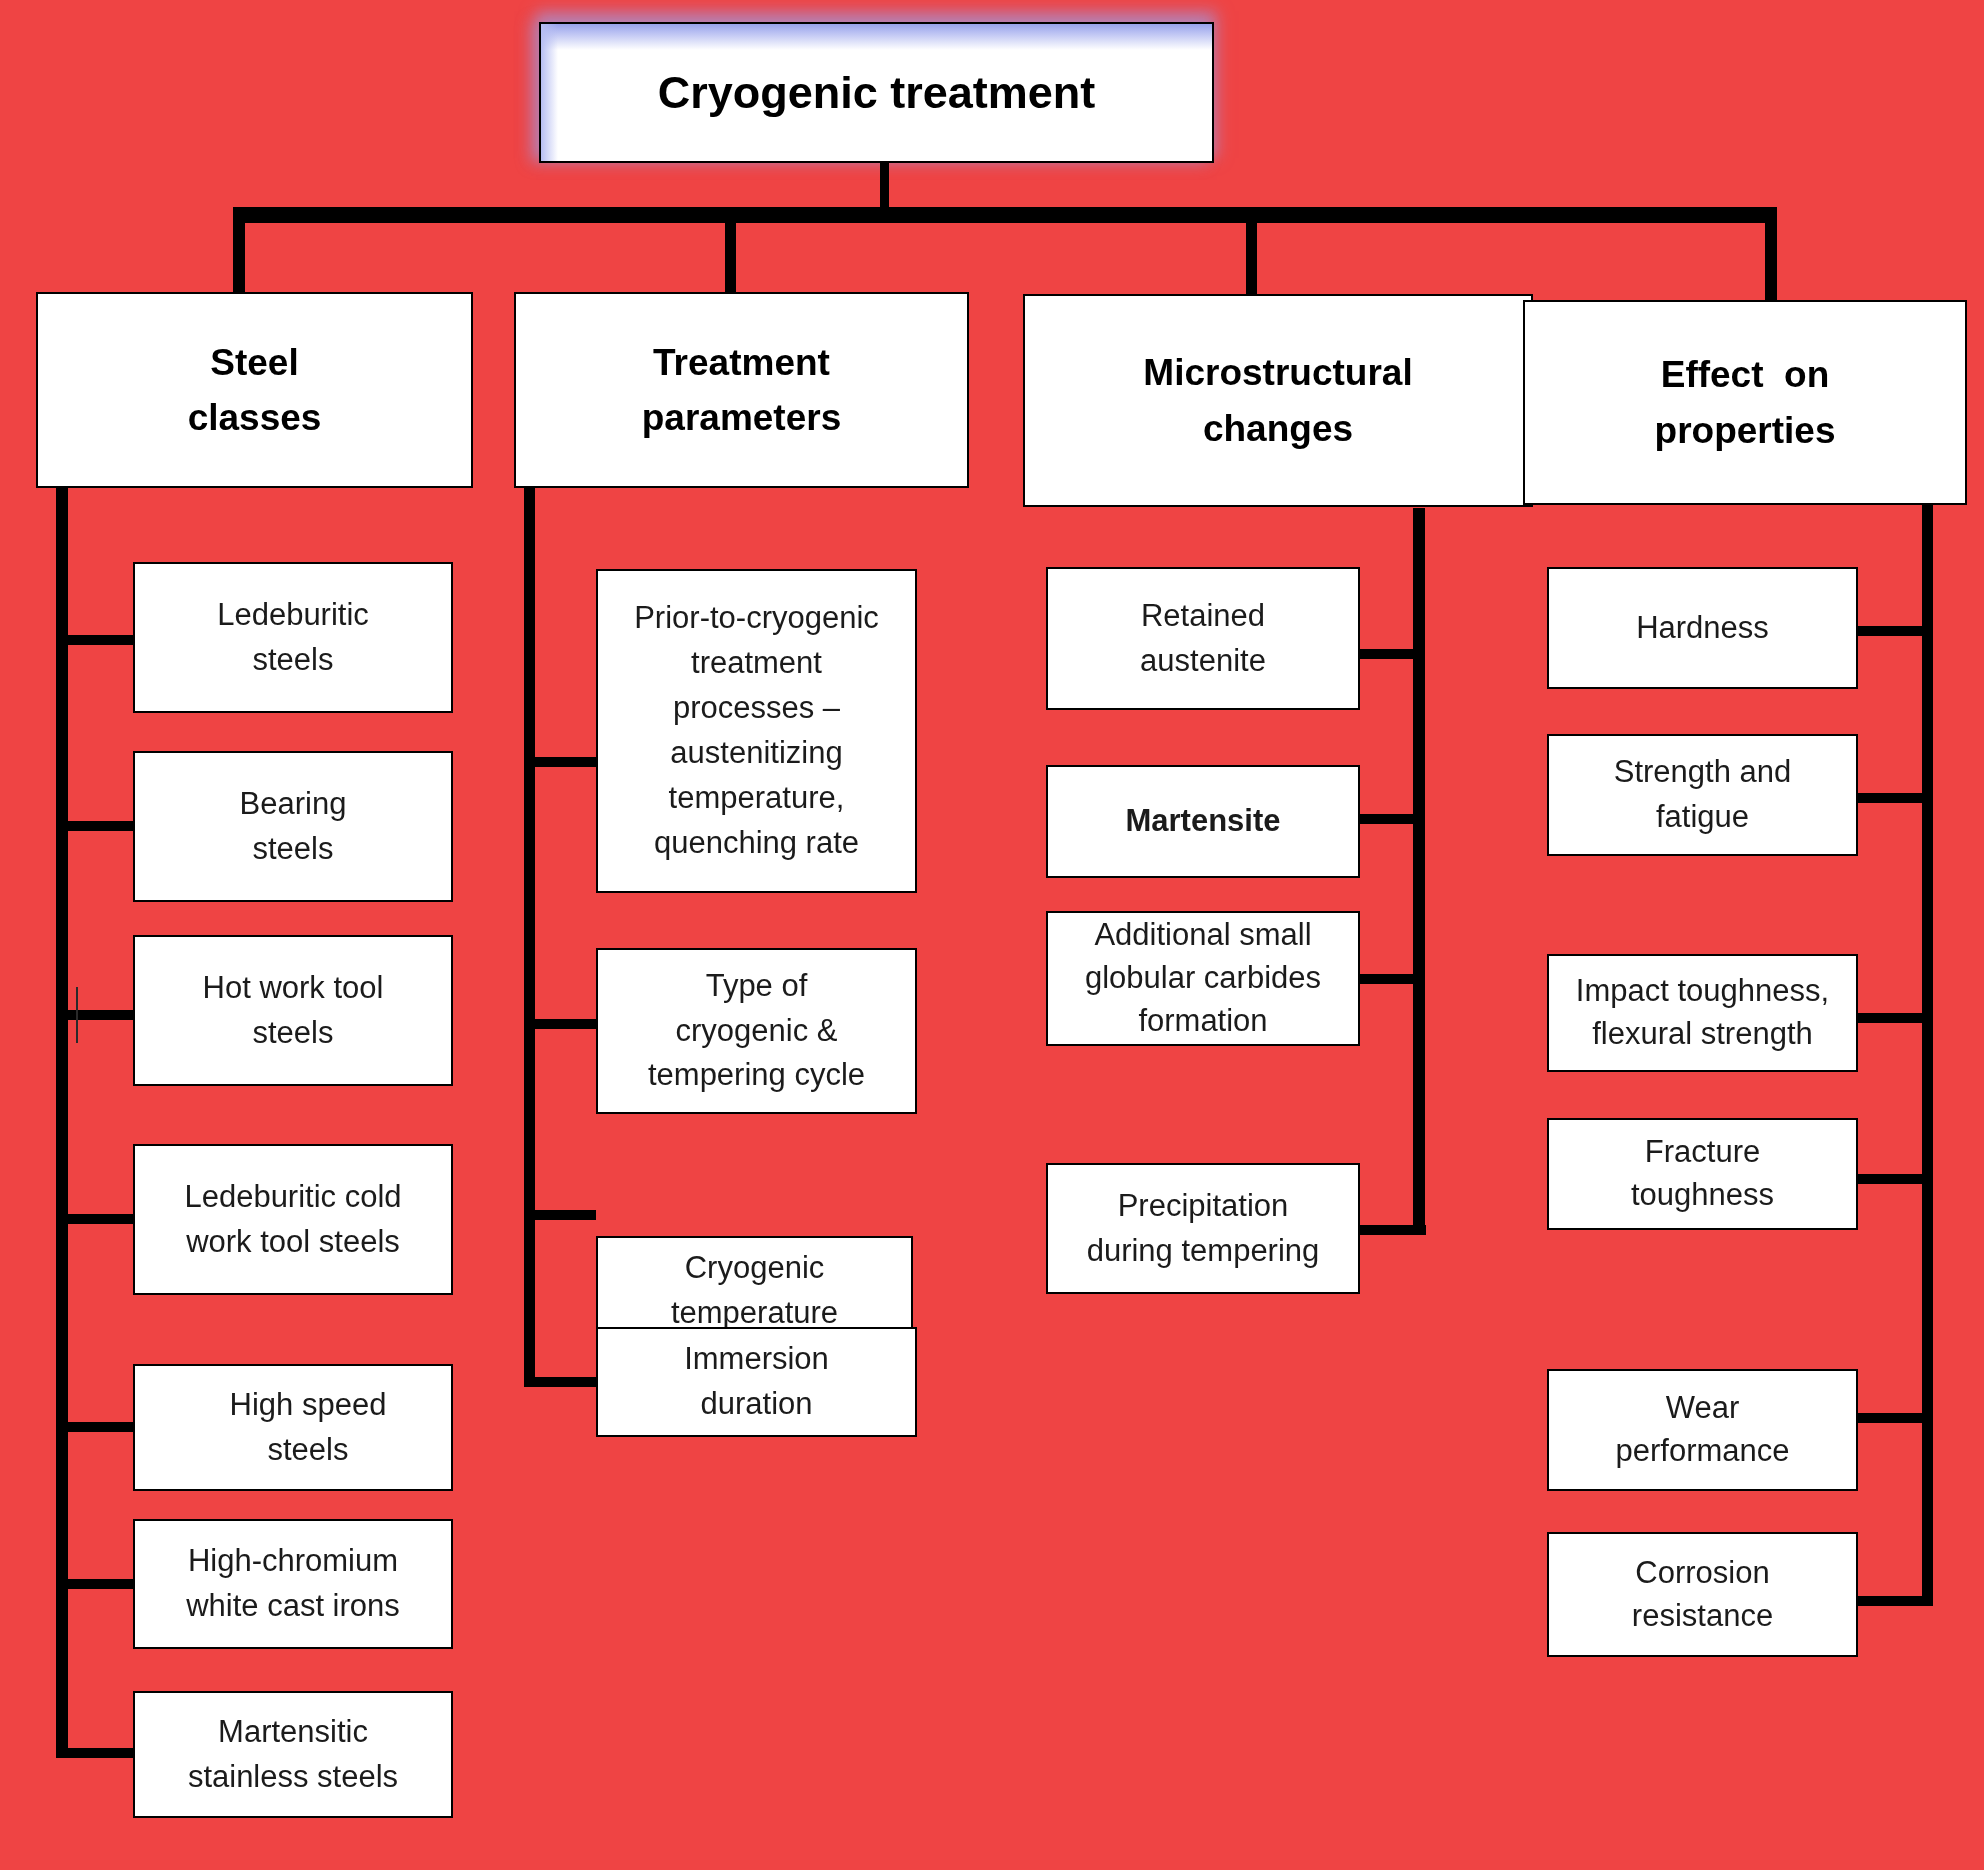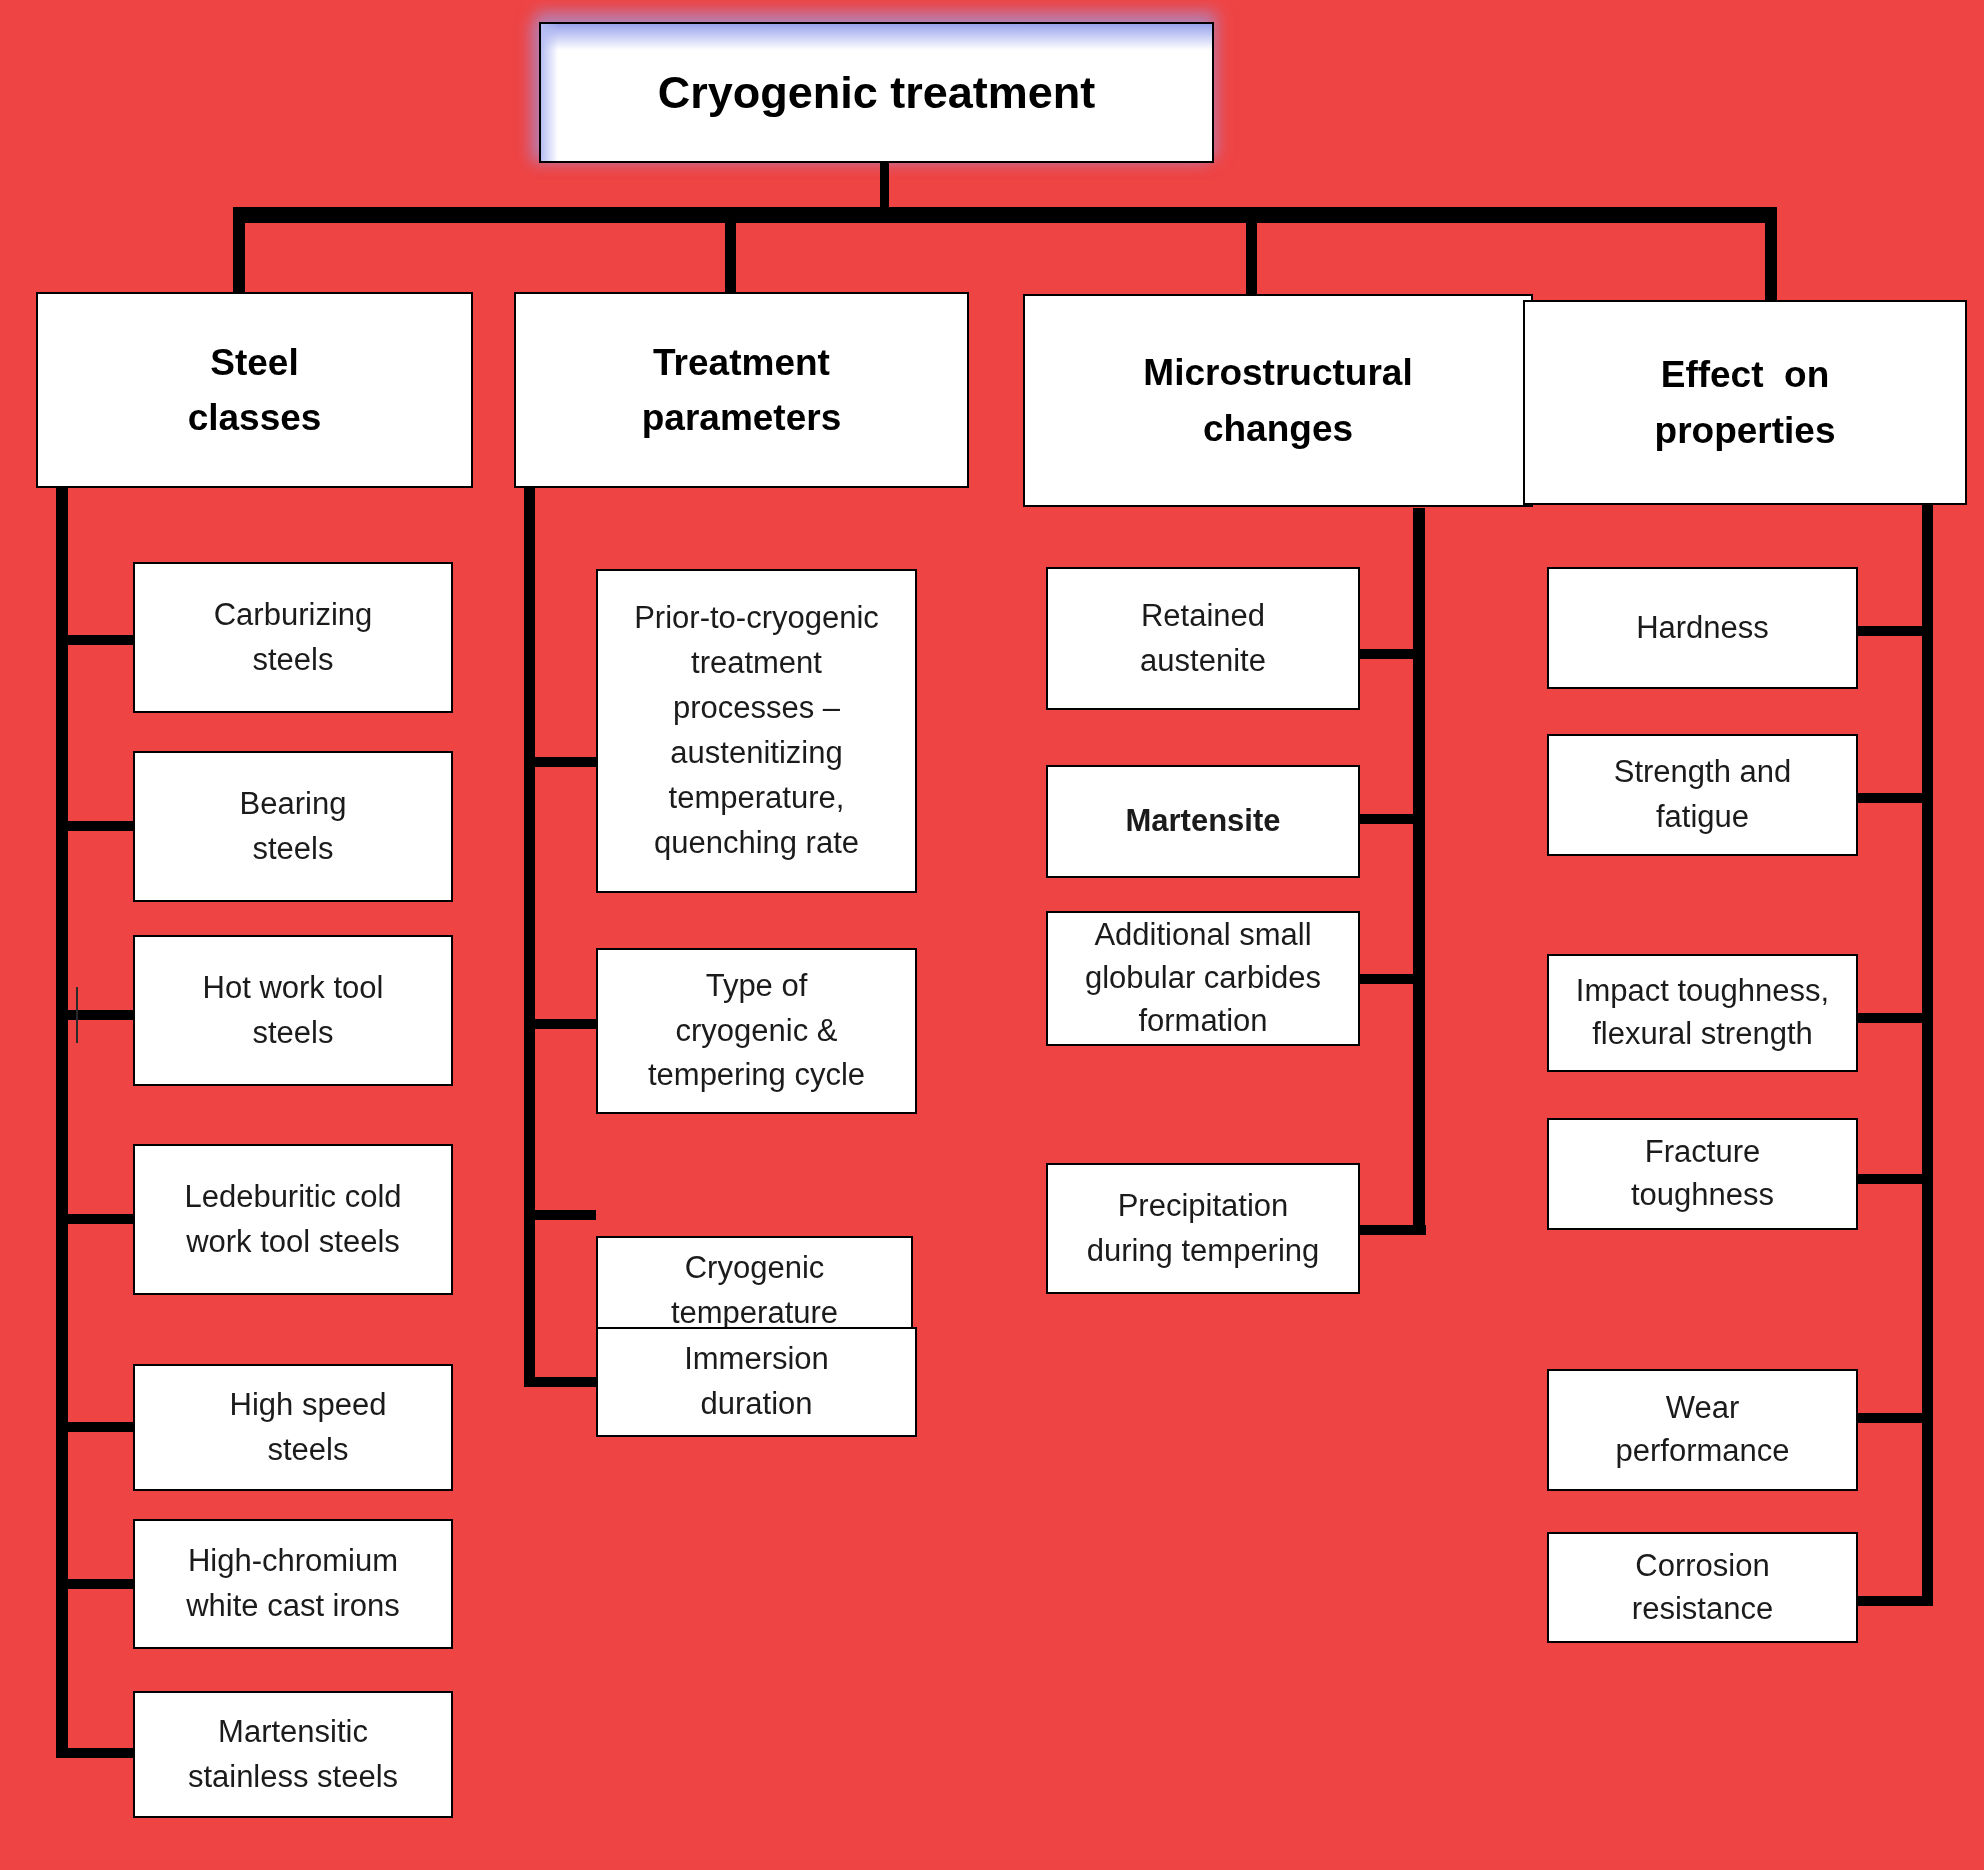--- a/index.html
+++ b/index.html
@@ -80,21 +80,21 @@
   <div class="line" style="left:68px;top:635px;width:66px;height:10px;"></div>
   <div class="line" style="left:68px;top:821px;width:66px;height:10px;"></div>
   <div class="line" style="left:68px;top:1010px;width:66px;height:10px;"></div>
   <div class="artifact" style="left:76px;top:987px;width:2px;height:56px;"></div>
   <div class="line" style="left:68px;top:1214px;width:66px;height:10px;"></div>
   <div class="line" style="left:68px;top:1422px;width:66px;height:10px;"></div>
   <div class="line" style="left:68px;top:1579px;width:66px;height:10px;"></div>
   <div class="line" style="left:68px;top:1748px;width:66px;height:10px;"></div>
 
   <div class="box" style="left:133px;top:562px;width:320px;height:151px;">
-    <span>Carburizing
+    <span>Ledeburitic
 steels</span>
   </div>
   <div class="box" style="left:133px;top:751px;width:320px;height:151px;">
     <span>Bearing
 steels</span>
   </div>
   <div class="box" style="left:133px;top:935px;width:320px;height:151px;">
     <span>Hot work tool
 steels</span>
   </div>
@@ -186,19 +186,19 @@
 flexural strength</span>
   </div>
   <div class="box" style="left:1547px;top:1118px;width:311px;height:112px;line-height:1.38;">
     <span>Fracture
 toughness</span>
   </div>
   <div class="box" style="left:1547px;top:1369px;width:311px;height:122px;line-height:1.38;">
     <span>Wear
 performance</span>
   </div>
-  <div class="box" style="left:1547px;top:1532px;width:311px;height:111px;line-height:1.38;">
+  <div class="box" style="left:1547px;top:1532px;width:311px;height:125px;line-height:1.38;">
     <span>Corrosion
 resistance</span>
   </div>
 
 </div>
 
 
 </body></html>

